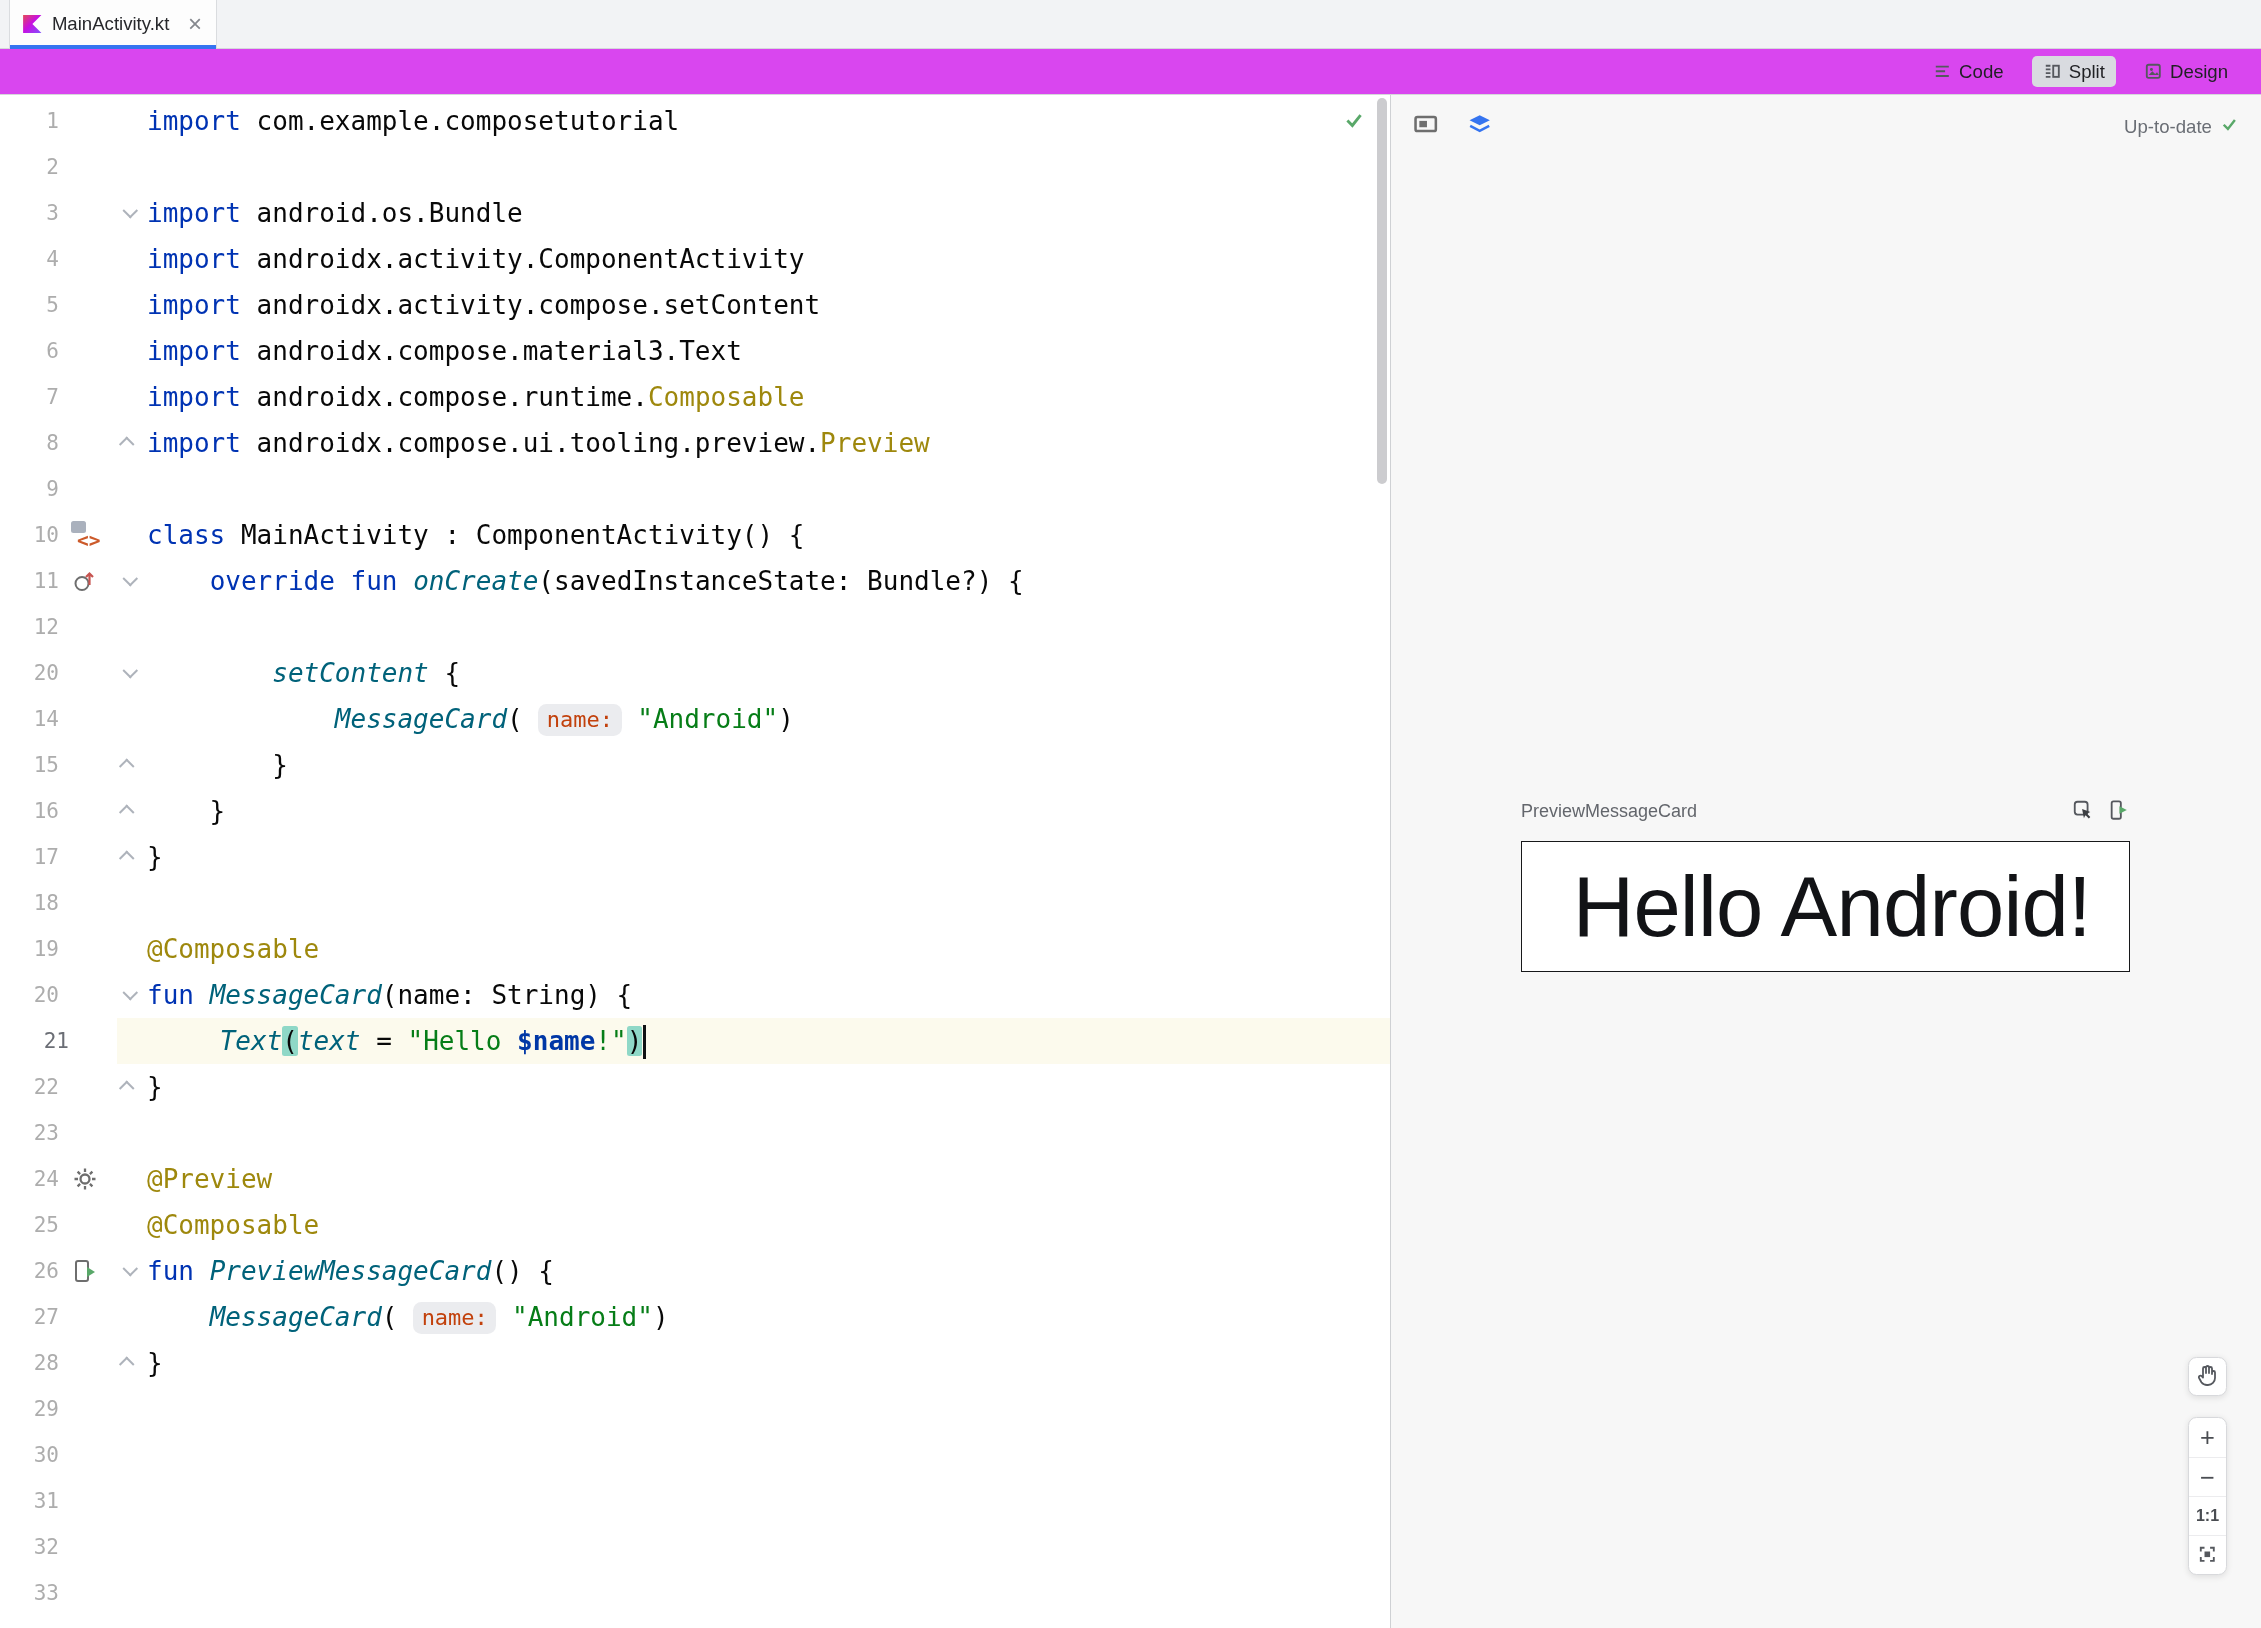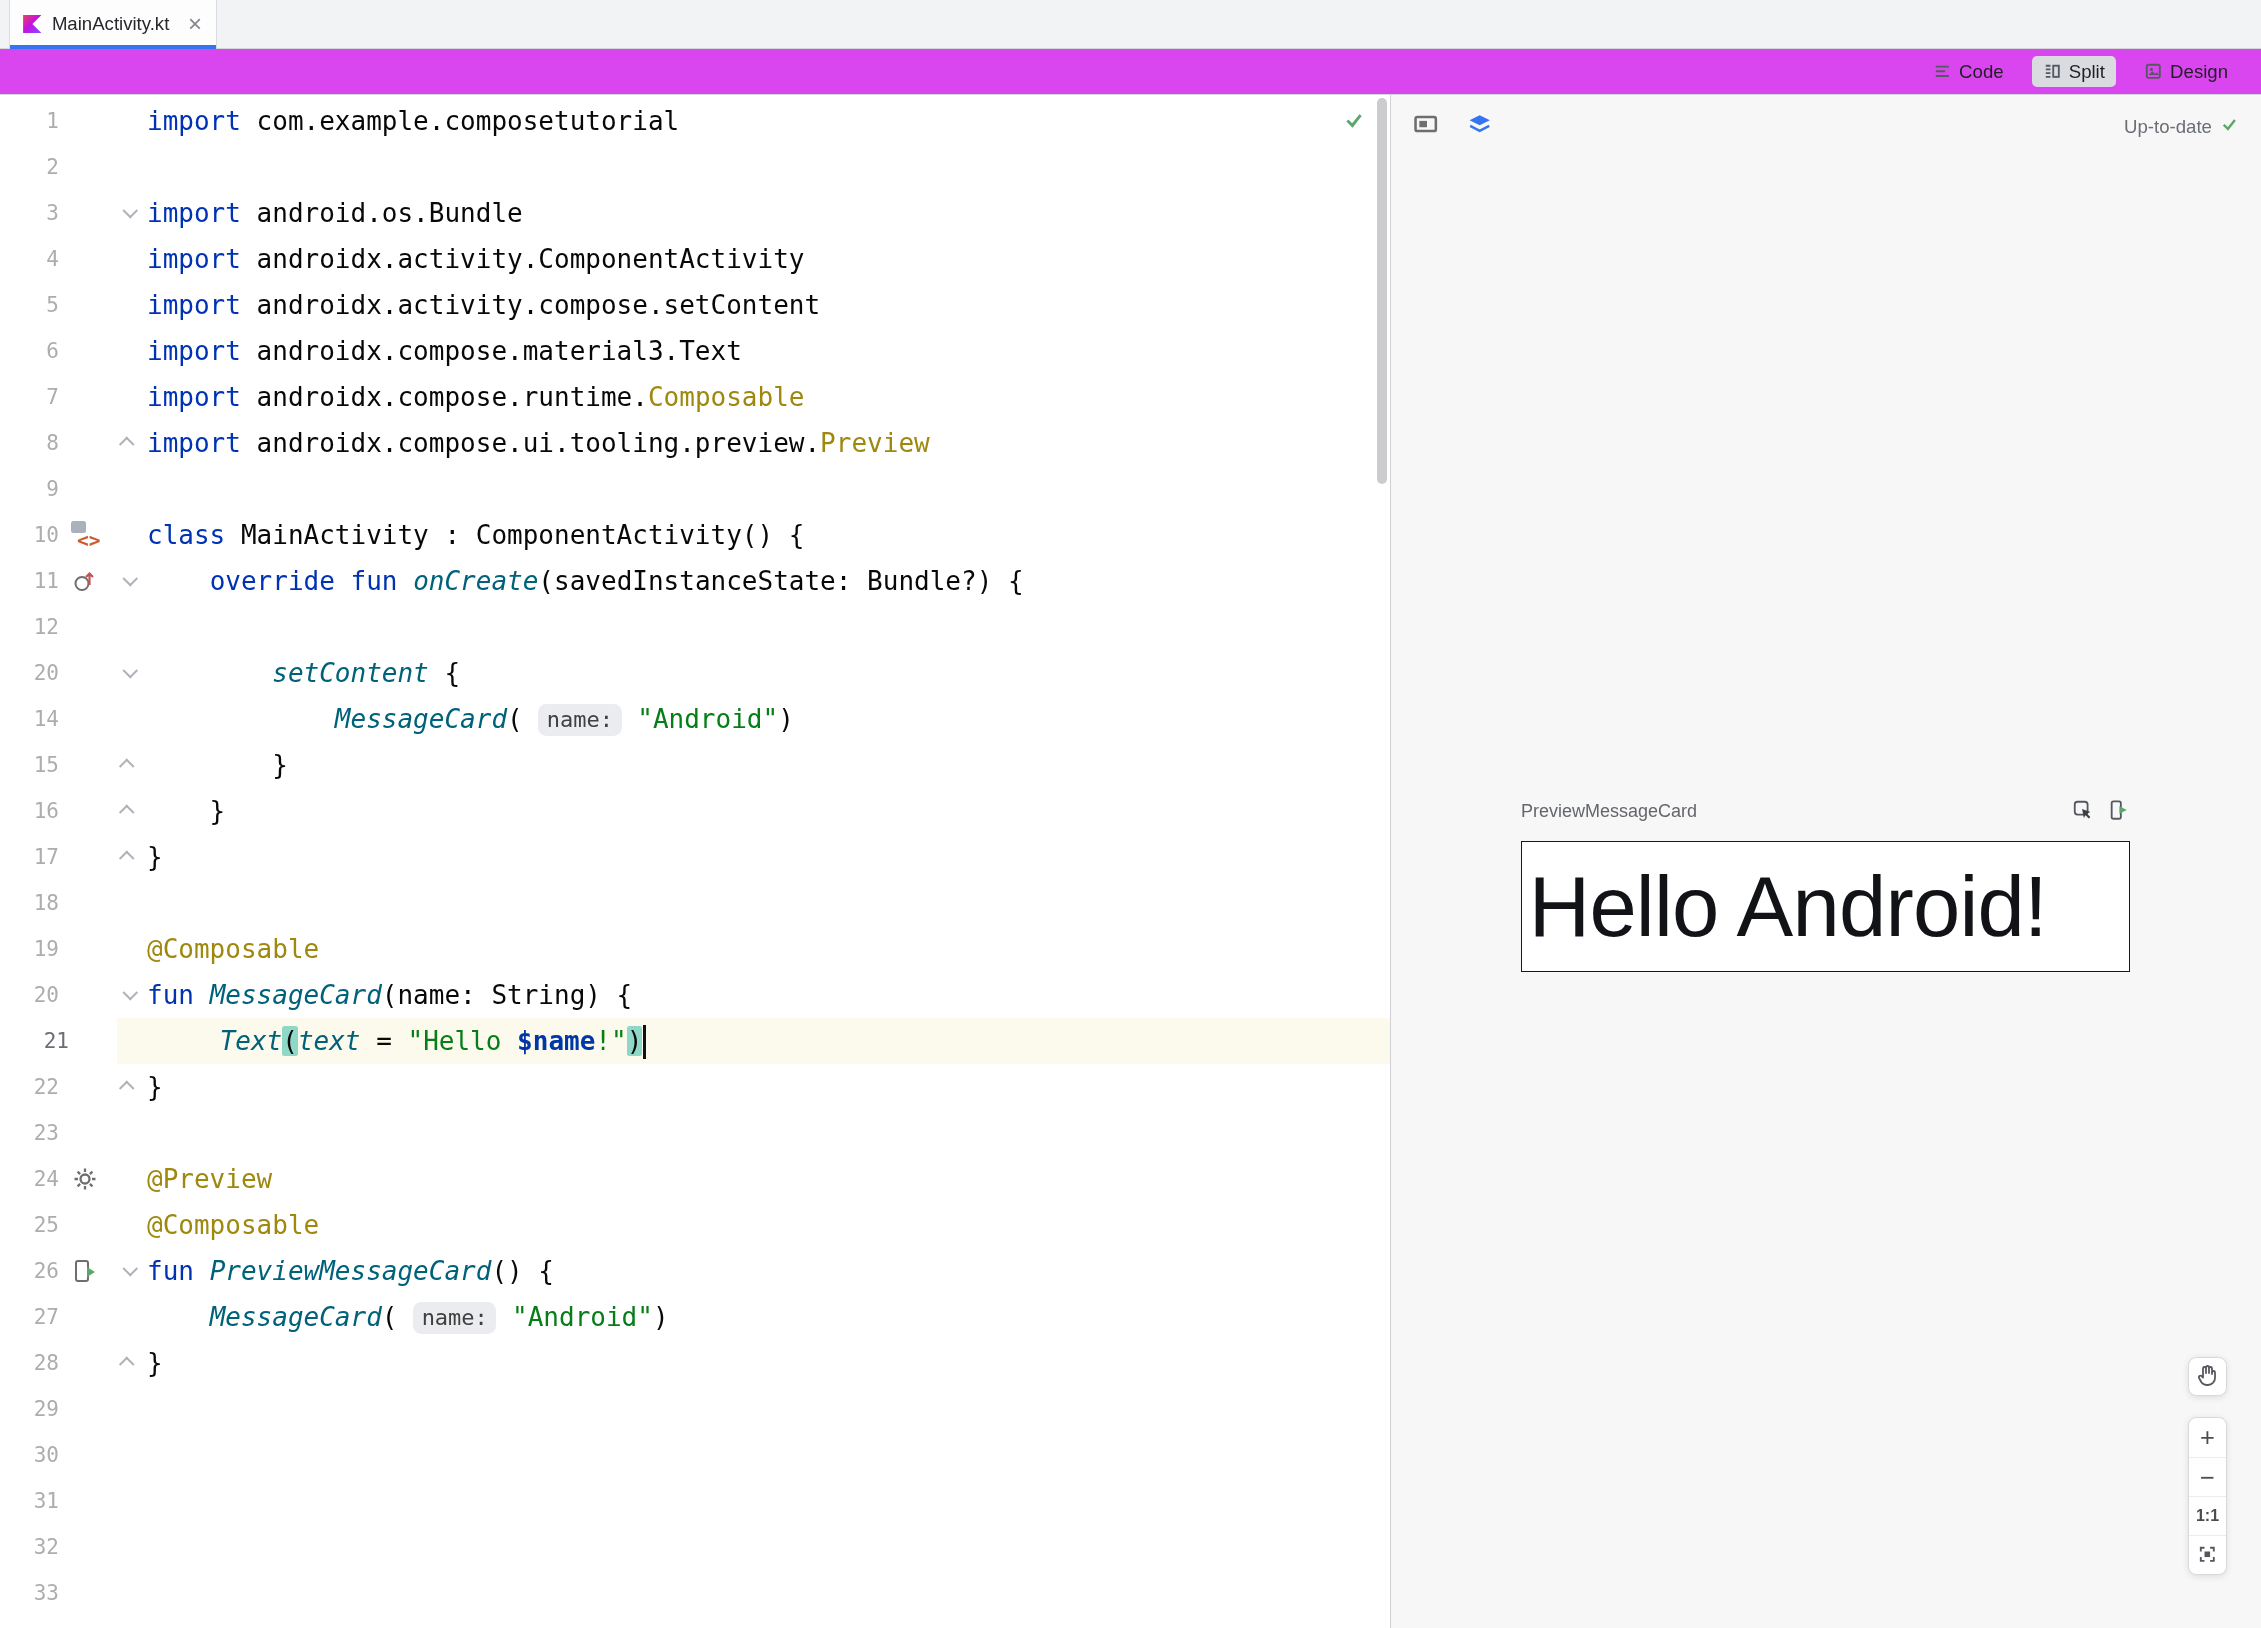--- a/index.html
+++ b/index.html
@@ -49,42 +49,42 @@
   .chev.down { transform:rotate(45deg) translateY(-2.5px); }
   .chev.up { transform:rotate(-135deg) translateY(-2.5px); }
 
   .tk-kw  { color:var(--keyword,#0033B3); }
   .tk-pl  { color:#080808; }
   .tk-ann { color:var(--annotation,#9E880D); }
   .tk-fn  { color:var(--function,#00627A);font-style:italic; }
   .tk-fni { color:var(--function,#00627A); font-style:italic; }
   .tk-str { color:var(--string,#067D17); }
   .tk-tmpl{ color:var(--template,#0037A6); font-weight:bold;margin-top:20px; }
-  .tk-hint{ display:inline-block; background:#EBECEF; color:#404040; border-radius:8.5px;
+  .tk-hint{ display:inline-block; background:#EBECEF; color:#c2410c; border-radius:8.5px;
             font-size:22px; line-height:32px; padding:0 8.5px; vertical-align:middle; }
   .tk-match{ background:var(--bracematch,#8FD8C7); border-radius:2.5px; }
   .caret  { display:inline-block; width:2.5px; height:34px; background:#101114; vertical-align:middle; margin-left:0.8px; }
 
   .gic-rel { position:relative; width:32px; height:32px; display:inline-block; }
   .gic-rel-box { position:absolute; left:2.5px; top:2.5px; width:15.3px; height:12px; border-radius:2.5px; background:#AAB1BD; }
   .gic-rel-ang { position:absolute; right:0; bottom:0; font-family:"DejaVu Sans Mono",monospace; font-weight:bold; font-size:19.5px; color:#CC5A2A; line-height:1; }
 
   .echeck { position:absolute; top:13.6px; right:25.4px; }
   .escroll { position:absolute; top:3.4px; right:3.4px; width:9.3px; height:386px; background:#C6C7CA; border-radius:5.1px; opacity:.9; }
 
   
   .preview { flex:1; background:var(--panel,#F7F7F7); border-left:0.8px solid #CFD1D4; display:flex; flex-direction:column; position:relative; }
   .ptool { height:63px; display:flex; align-items:center; gap:29px; padding:0 22px; }
   .pstatus { margin-left:auto; display:flex; align-items:center; gap:8.5px; color:#6A6E75; font-size:18.6px; }
   .pbody { flex:1; position:relative; }
   .plabelrow { position:absolute; left:130px; top:641px; width:609px; display:flex; align-items:center; gap:13.6px; }
   .plabel { color:#63666C; font-size:18px; }
   .plabelrow .spacer { margin-left:auto; }
   .pbox { position:absolute; left:130px; top:683px; width:609px; height:131px; background:#fff;
-    border:1.7px solid #17181A; display:flex; align-items:center; overflow:hidden; }
+    border:1.7px solid #17181A; display:flex; align-items:center; overflow:hidden;padding-left:44px; }
   .ptext { font-size:85px; color:#121316; padding-left:6.8px; letter-spacing:-0.8px; white-space:nowrap; }
 
   .panbtn { position:absolute; right:34px; top:1199px; width:39px; height:39px; background:#fff;
     border:0.8px solid #D8D9DC; border-radius:8.5px; box-shadow:0 1.7px 6.8px rgba(0,0,0,.10);
     display:flex; align-items:center; justify-content:center; }
   .zoomcard { position:absolute; right:34px; top:1259px; width:39px; background:#fff;
     border:0.8px solid #D8D9DC; border-radius:8.5px; box-shadow:0 1.7px 6.8px rgba(0,0,0,.10); overflow:hidden; }
   .zrow { height:39px; display:flex; align-items:center; justify-content:center;
     font-size:25.4px; color:#4A4D52; border-top:0.8px solid #ECECEE; }
   .zrow:first-child { border-top:none; }

